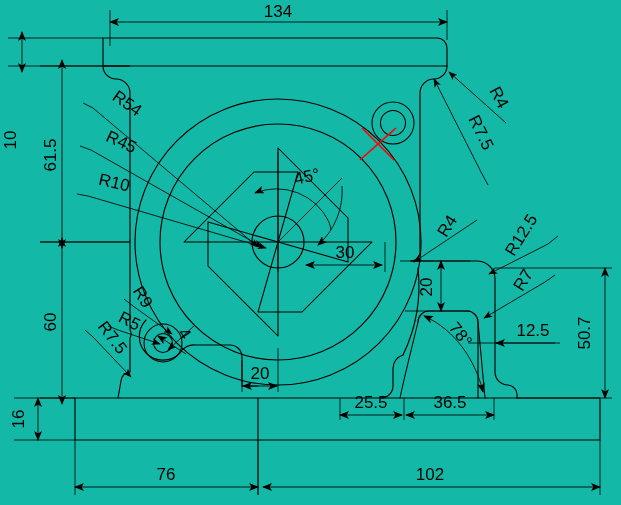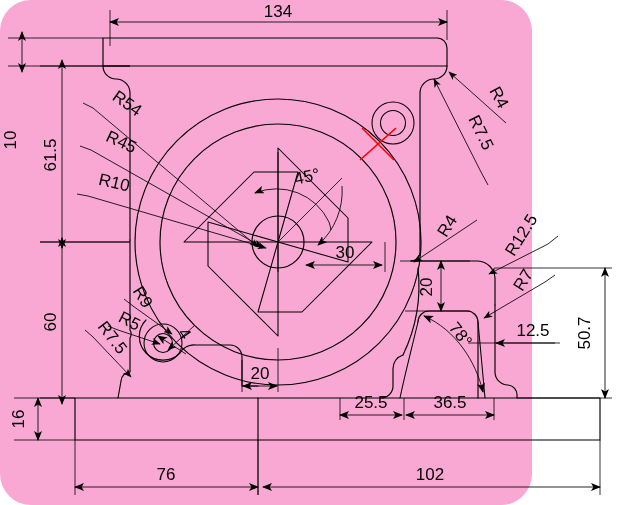--- a/index.html
+++ b/index.html
@@ -8,24 +8,23 @@
     background: #ffffff;
   }
   body {
     width: 621px;
     height: 505px;
     overflow: hidden;
     font-family: "Liberation Sans", sans-serif;
   }
   #cad-root {
     position: relative;
-    width: 532px;
+    width: 621px;
     height: 505px;
-    background: #f9a8d4;
-    border-radius: 31px;
+    background: #14b8a6;
   }
   svg#cad-canvas {
     display: block;
     width: 621px;
     height: 505px;
   }
   .part-outline {
     fill: none;
     stroke: #000000;
     stroke-width: 1.15;

